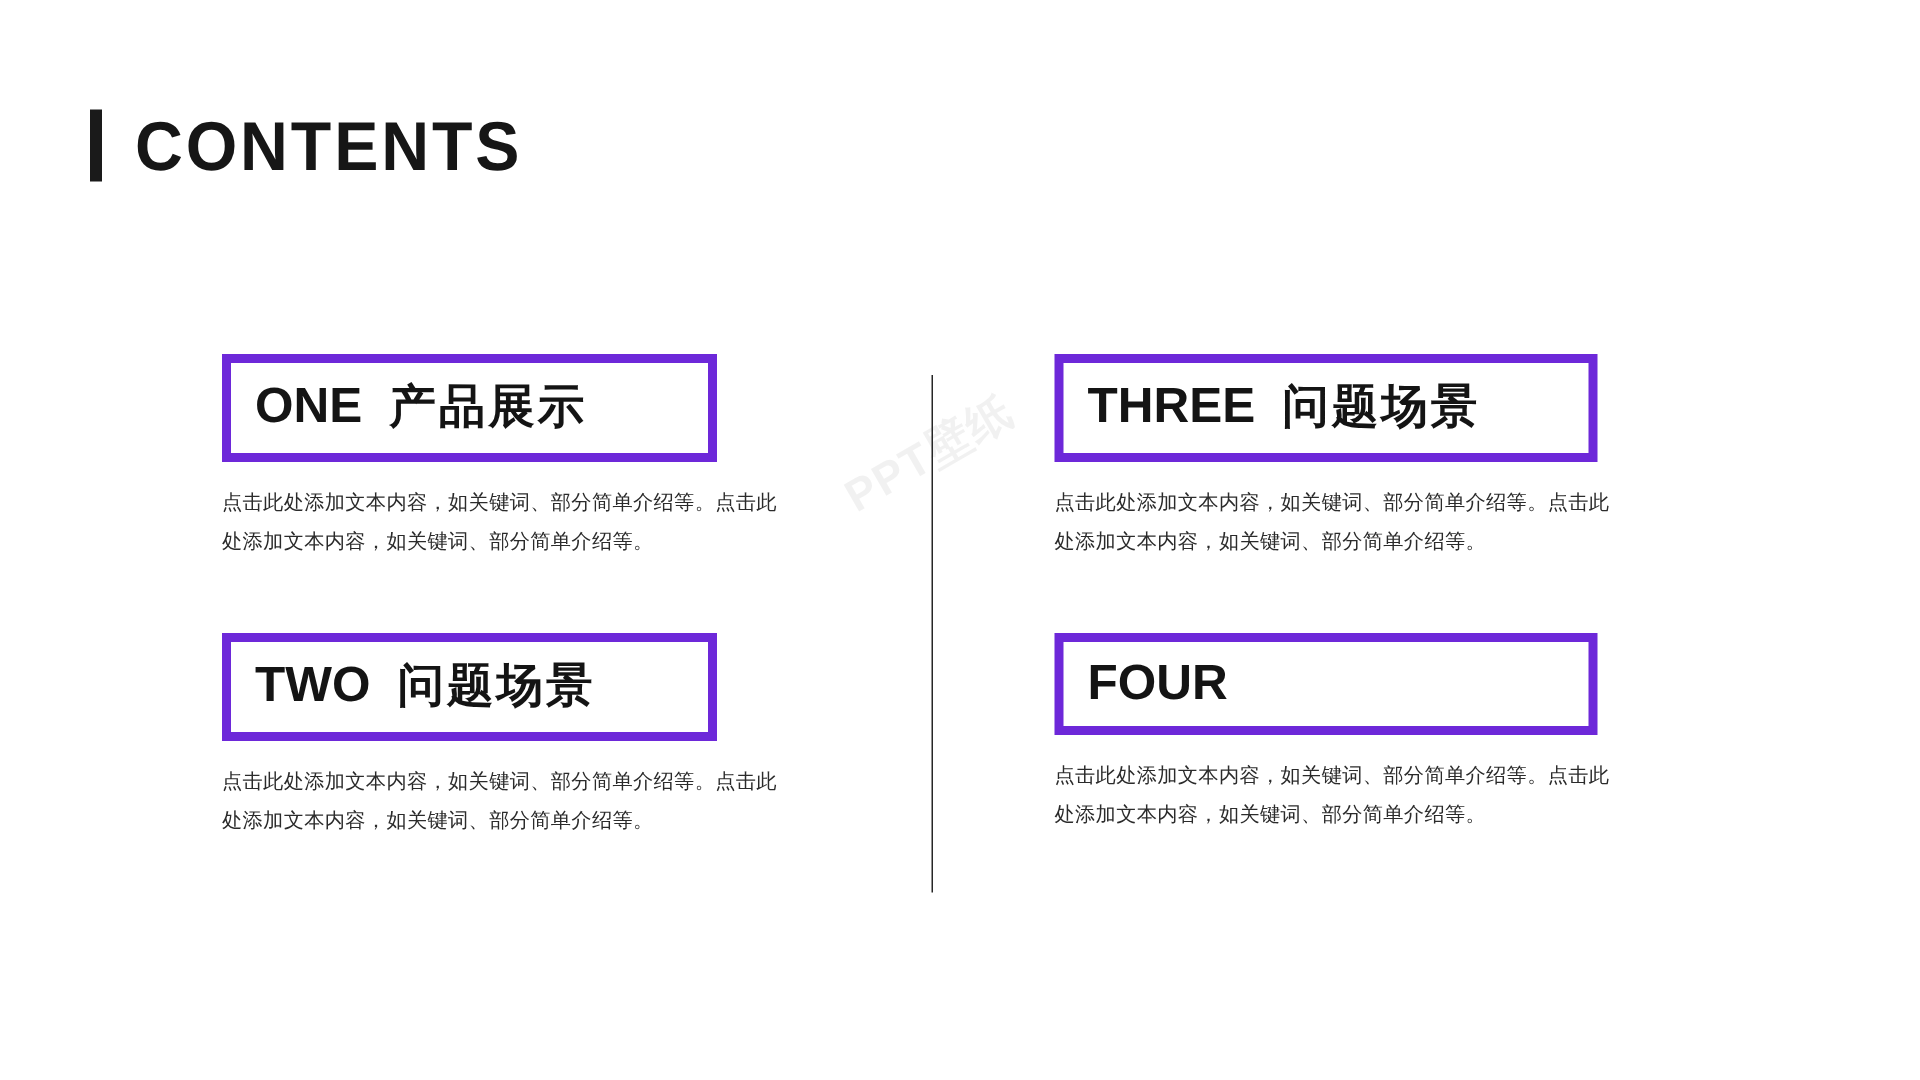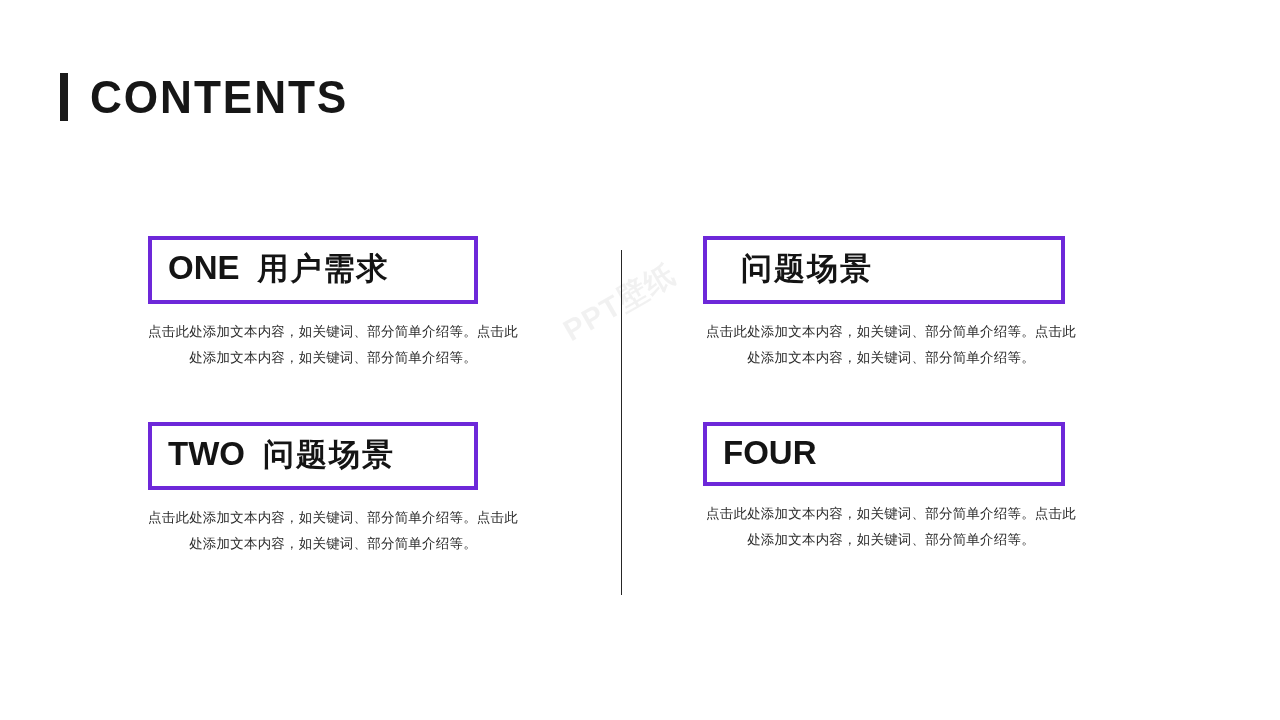--- a/index.html
+++ b/index.html
@@ -73,21 +73,21 @@
   }
   .col-left { left: 148px; }
   .col-right { left: 703px; }
 
   .entry { position: absolute; left: 0; width: 100%; }
   .entry-1 { top: 0; }
   .entry-2 { top: 186px; }
 
   .box {
     display: inline-block;
-    border: 4px solid #6d28d9;
+    border: 6px solid #6d28d9;
     padding: 8px 20px 10px 16px;
     box-sizing: border-box;
   }
   .box-left { width: 330px; }
   .box-right { width: 362px; }
 
   .box-inner {
     display: flex;
     align-items: baseline;
     white-space: nowrap;
@@ -109,21 +109,20 @@
   }
 
   .desc {
     margin-top: 14px;
     width: 370px;
     font-family: "DejaVu Sans", sans-serif;
     font-size: 13.5px;
     line-height: 1.95;
     color: #2b2b2b;
     letter-spacing: 0.2px;
-    text-align: center;
   }
   .desc-right { width: 376px; }
 
   
   .watermark {
     position: absolute;
     left: 556px;
     top: 316px;
     font-family: "Liberation Sans", sans-serif;
     font-size: 30px;
@@ -151,21 +150,21 @@
   <div class="columns">
 
     <div class="divider"></div>
 
     <div class="col col-left">
 
       <div class="entry entry-1">
         <div class="box box-left">
           <div class="box-inner">
             <span class="num">ONE</span>
-            <span class="cn">用户需求</span>
+            <span class="cn">产品展示</span>
           </div>
         </div>
         <div class="desc">点击此处添加文本内容，如关键词、部分简单介绍等。点击此处添加文本内容，如关键词、部分简单介绍等。</div>
       </div>
 
       <div class="entry entry-2">
         <div class="box box-left">
           <div class="box-inner">
             <span class="num">TWO</span>
             <span class="cn">问题场景</span>
@@ -174,20 +173,21 @@
         <div class="desc">点击此处添加文本内容，如关键词、部分简单介绍等。点击此处添加文本内容，如关键词、部分简单介绍等。</div>
       </div>
 
     </div>
 
     <div class="col col-right">
 
       <div class="entry entry-1">
         <div class="box box-right">
           <div class="box-inner">
+            <span class="num">THREE</span>
             <span class="cn">问题场景</span>
           </div>
         </div>
         <div class="desc desc-right">点击此处添加文本内容，如关键词、部分简单介绍等。点击此处添加文本内容，如关键词、部分简单介绍等。</div>
       </div>
 
       <div class="entry entry-2">
         <div class="box box-right">
           <div class="box-inner">
             <span class="num">FOUR</span>

